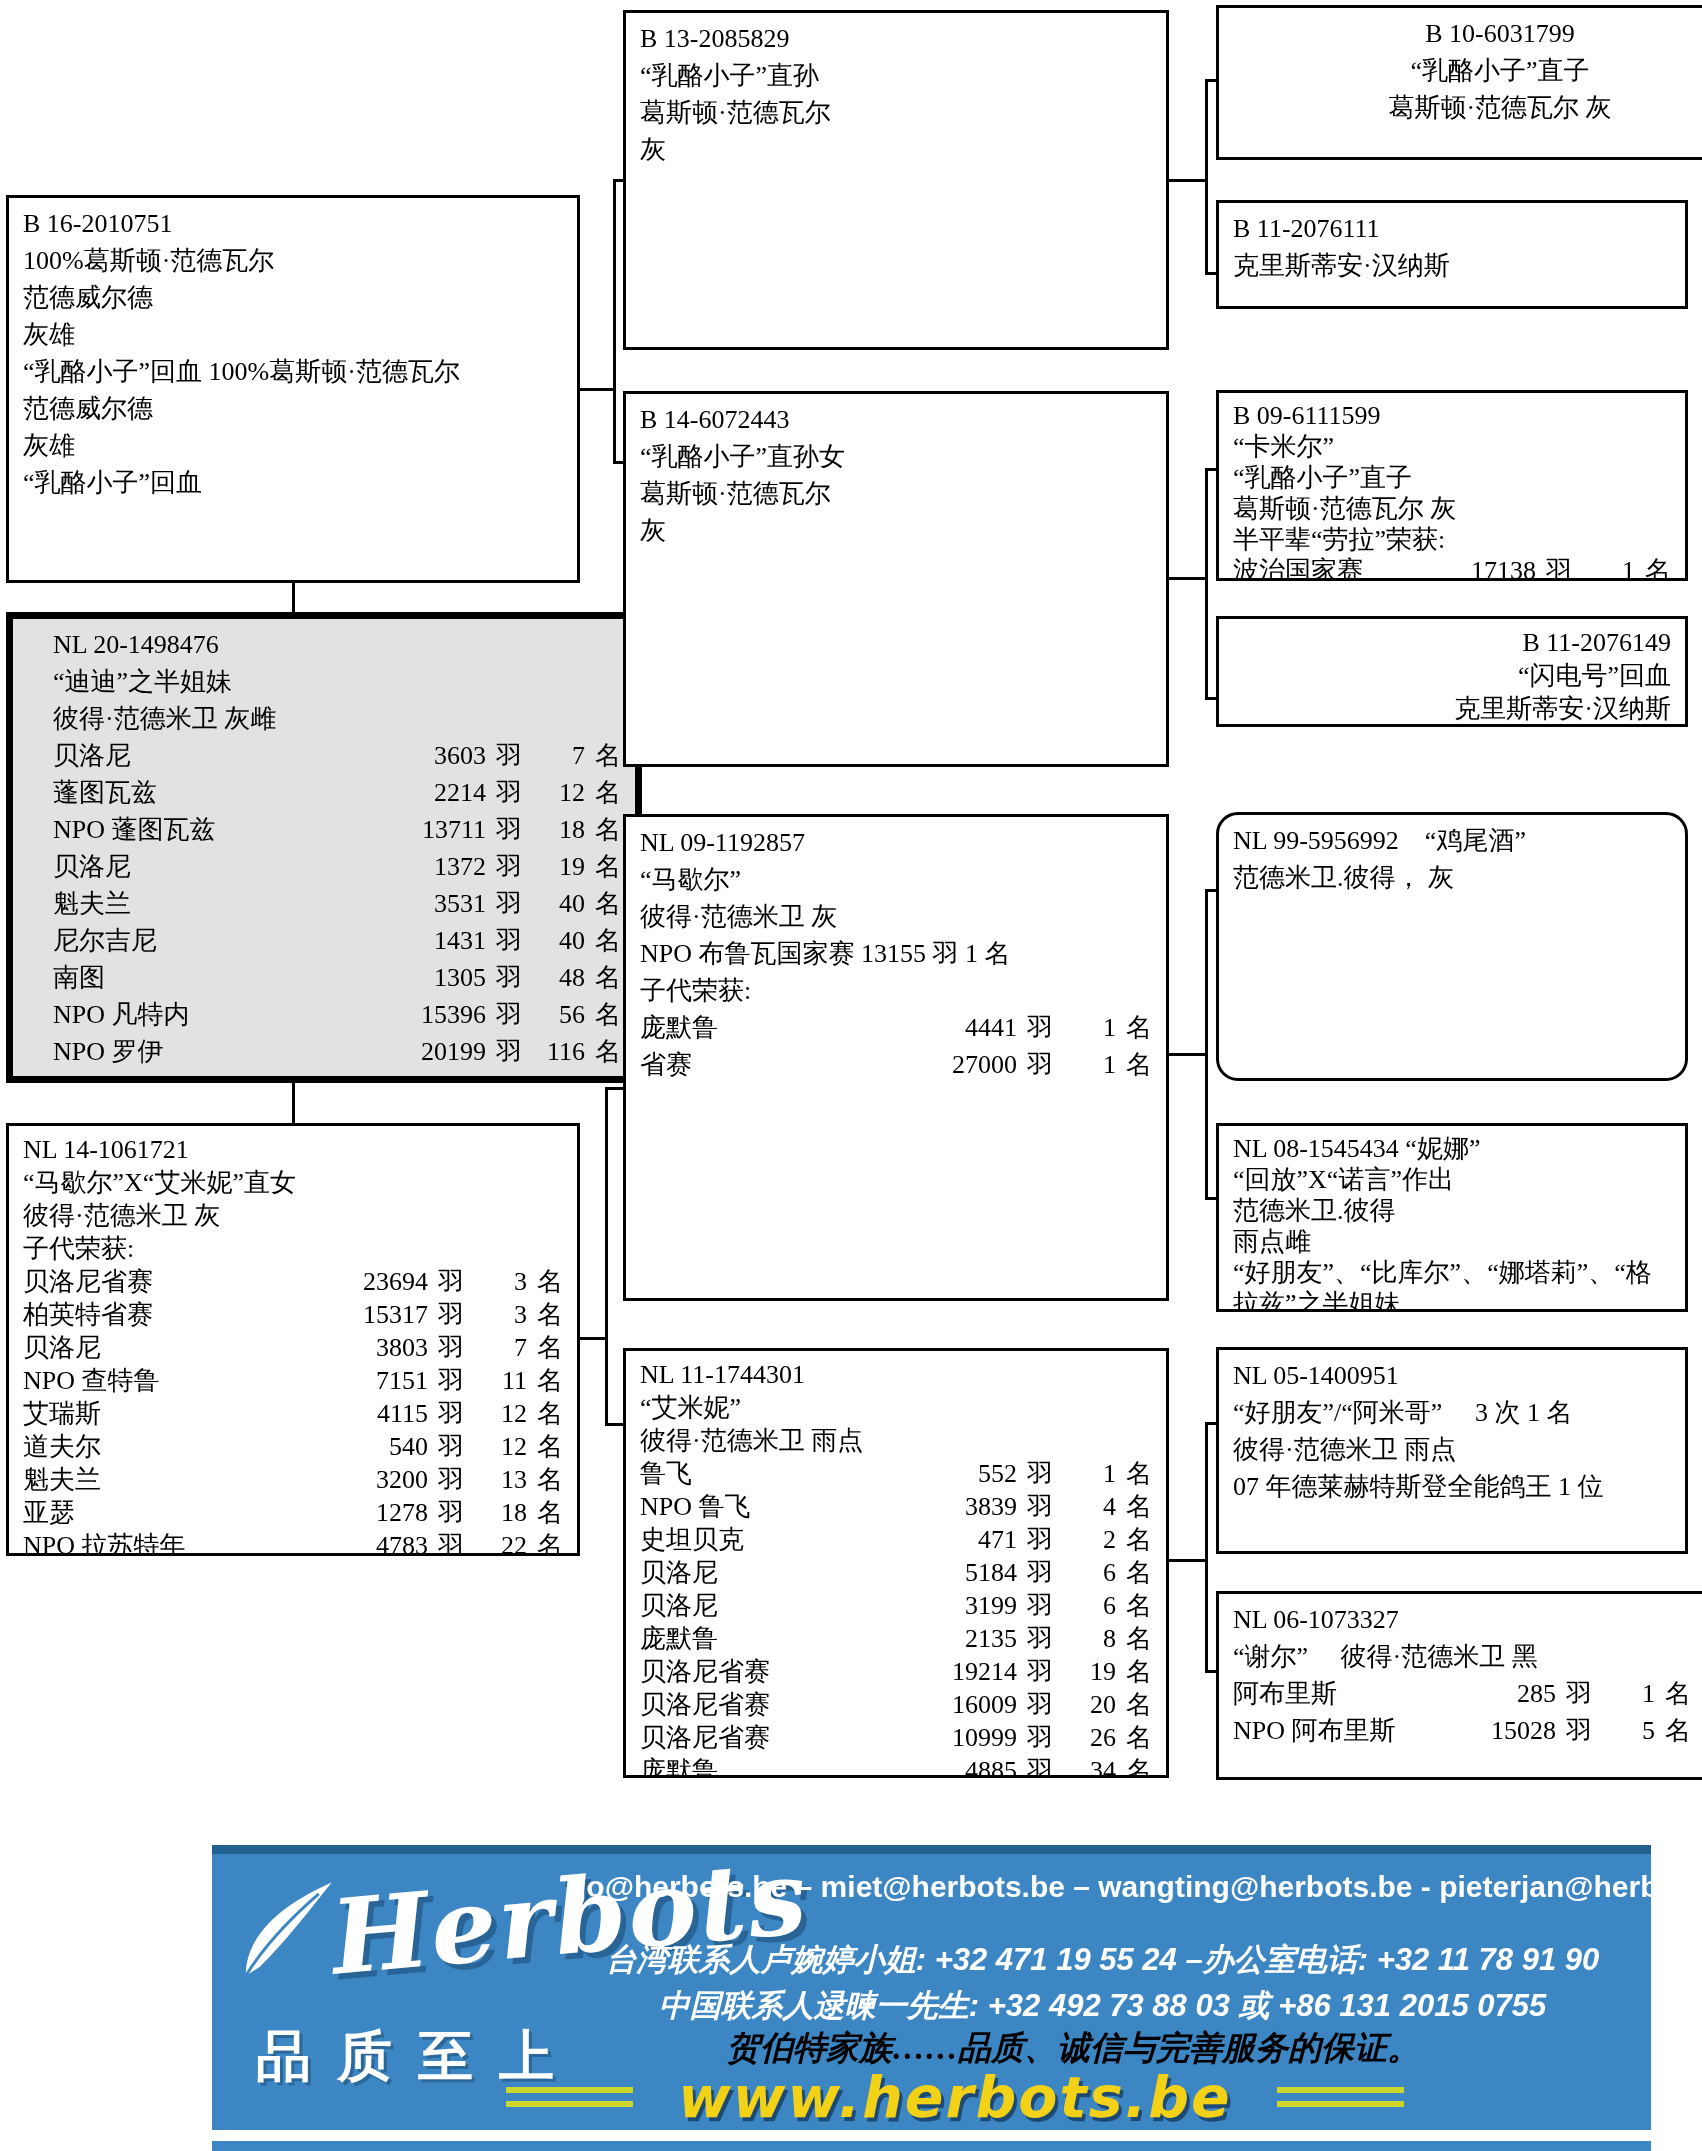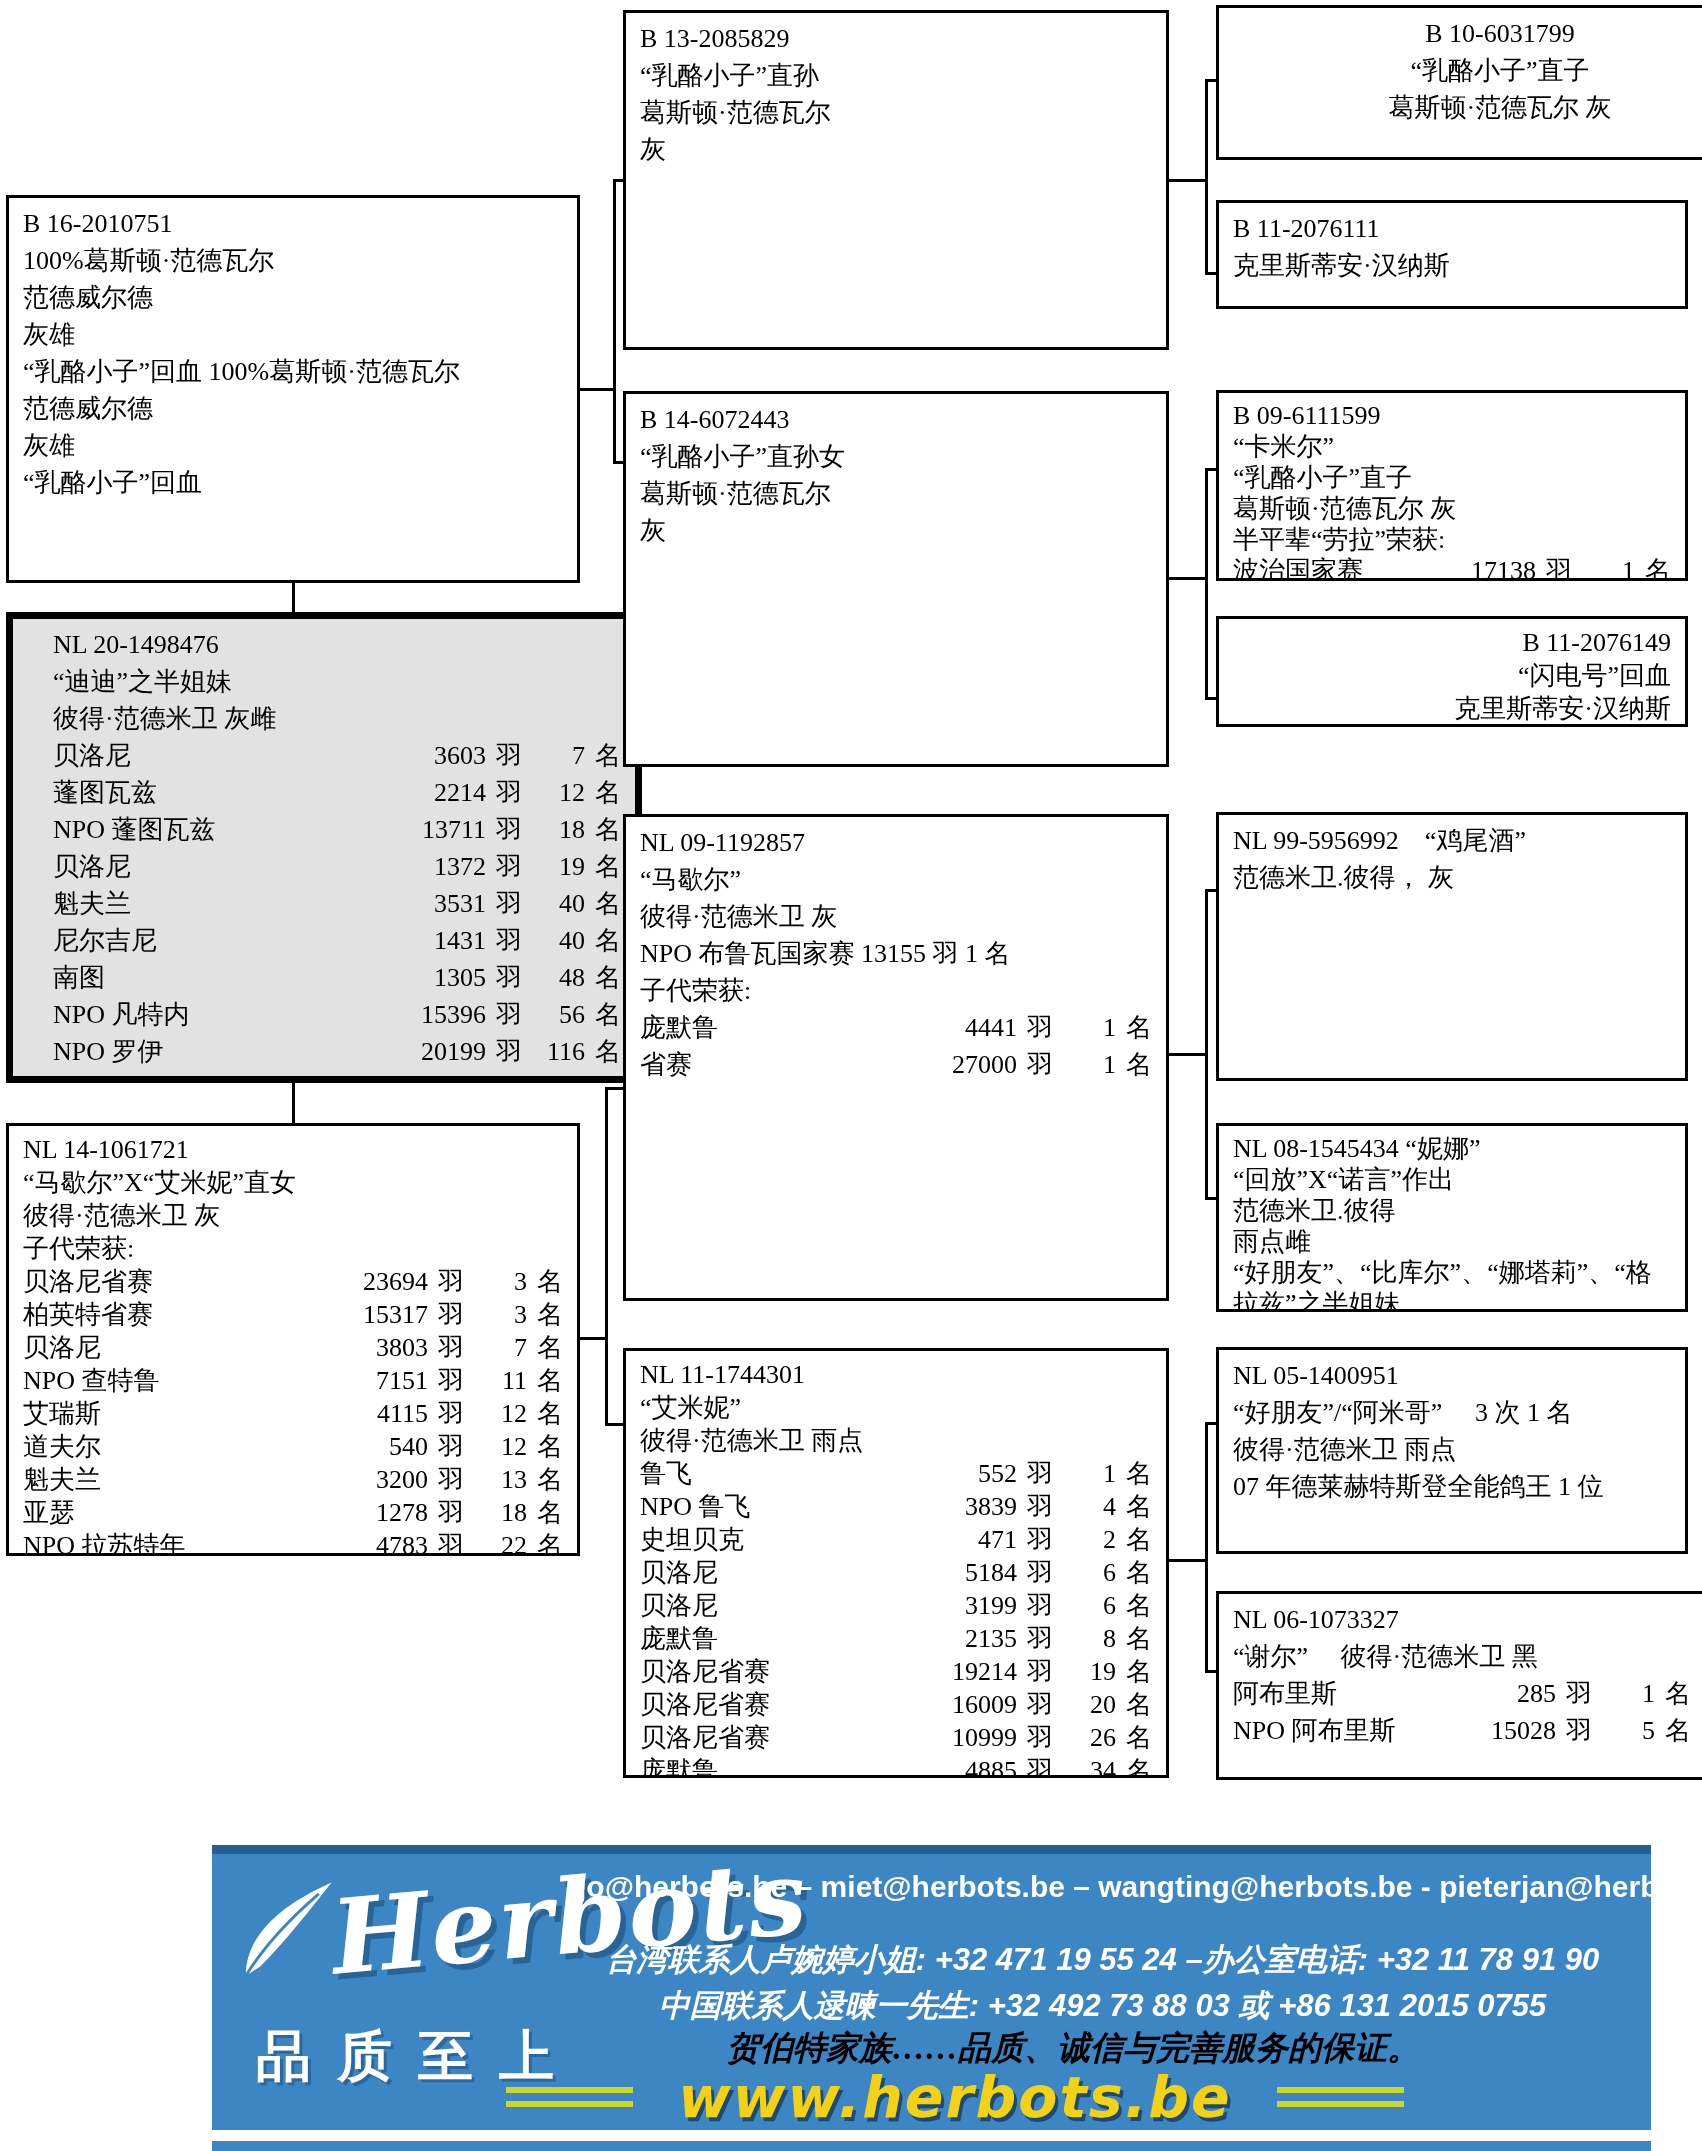--- a/index.html
+++ b/index.html
@@ -332,21 +332,21 @@
         <span class="punit">羽</span>
         <span class="prank">1</span>
         <span class="punit2">名</span>
       </div>
     </div>
   <div class="box tight" style="left:1216px;top:616px;width:472px;height:111px;text-align:right;">
       <div class="trow">B 11-2076149</div>
       <div class="trow">“闪电号”回血</div>
       <div class="trow">克里斯蒂安·汉纳斯</div>
     </div>
-  <div class="box" style="left:1216px;top:812px;width:472px;height:269px;">
+  <div class="box" style="left:1216px;top:812px;width:472px;height:269px;border-radius:22px;">
       <div class="trow">NL 99-5956992　“鸡尾酒”</div>
       <div class="trow">范德米卫.彼得， 灰</div>
     </div>
   <div class="box tight2" style="left:1216px;top:1123px;width:472px;height:189px;">
       <div class="trow">NL 08-1545434 “妮娜”</div>
       <div class="trow">“回放”X“诺言”作出</div>
       <div class="trow">范德米卫.彼得</div>
       <div class="trow">雨点雌</div>
       <div class="trow">“好朋友”、“比库尔”、“娜塔莉”、“格拉兹”之半姐妹</div>
     </div>

